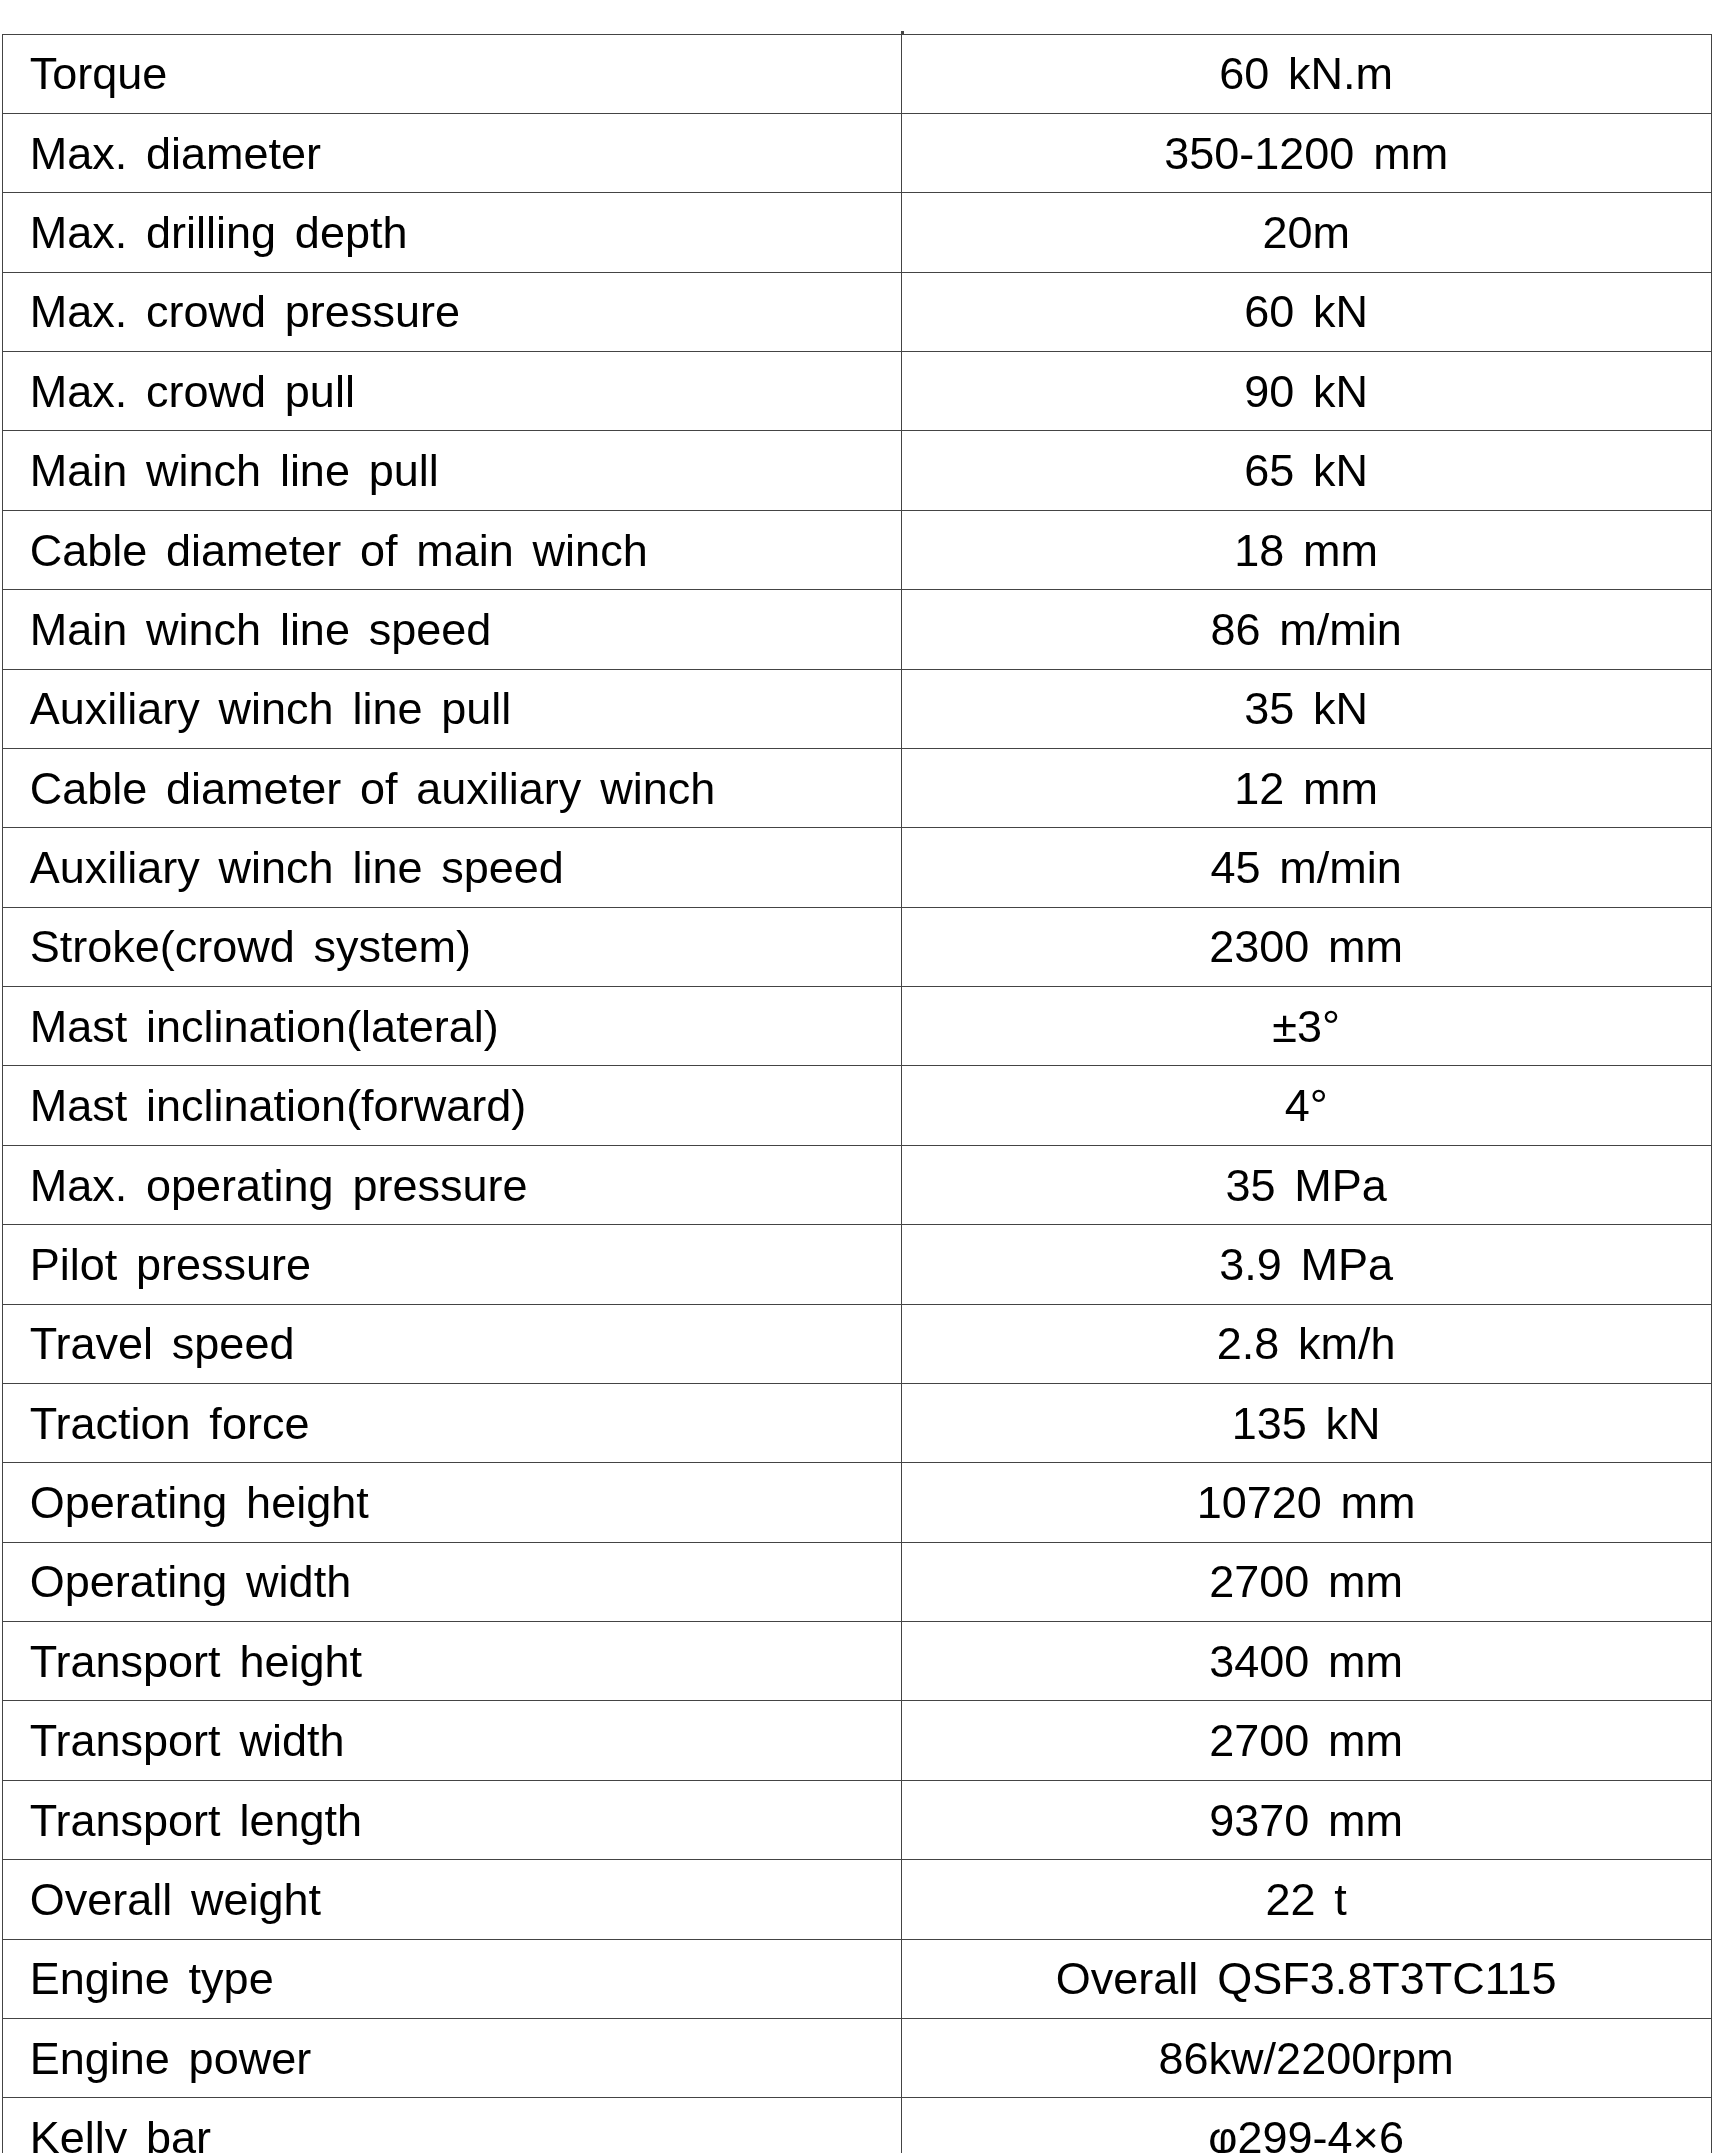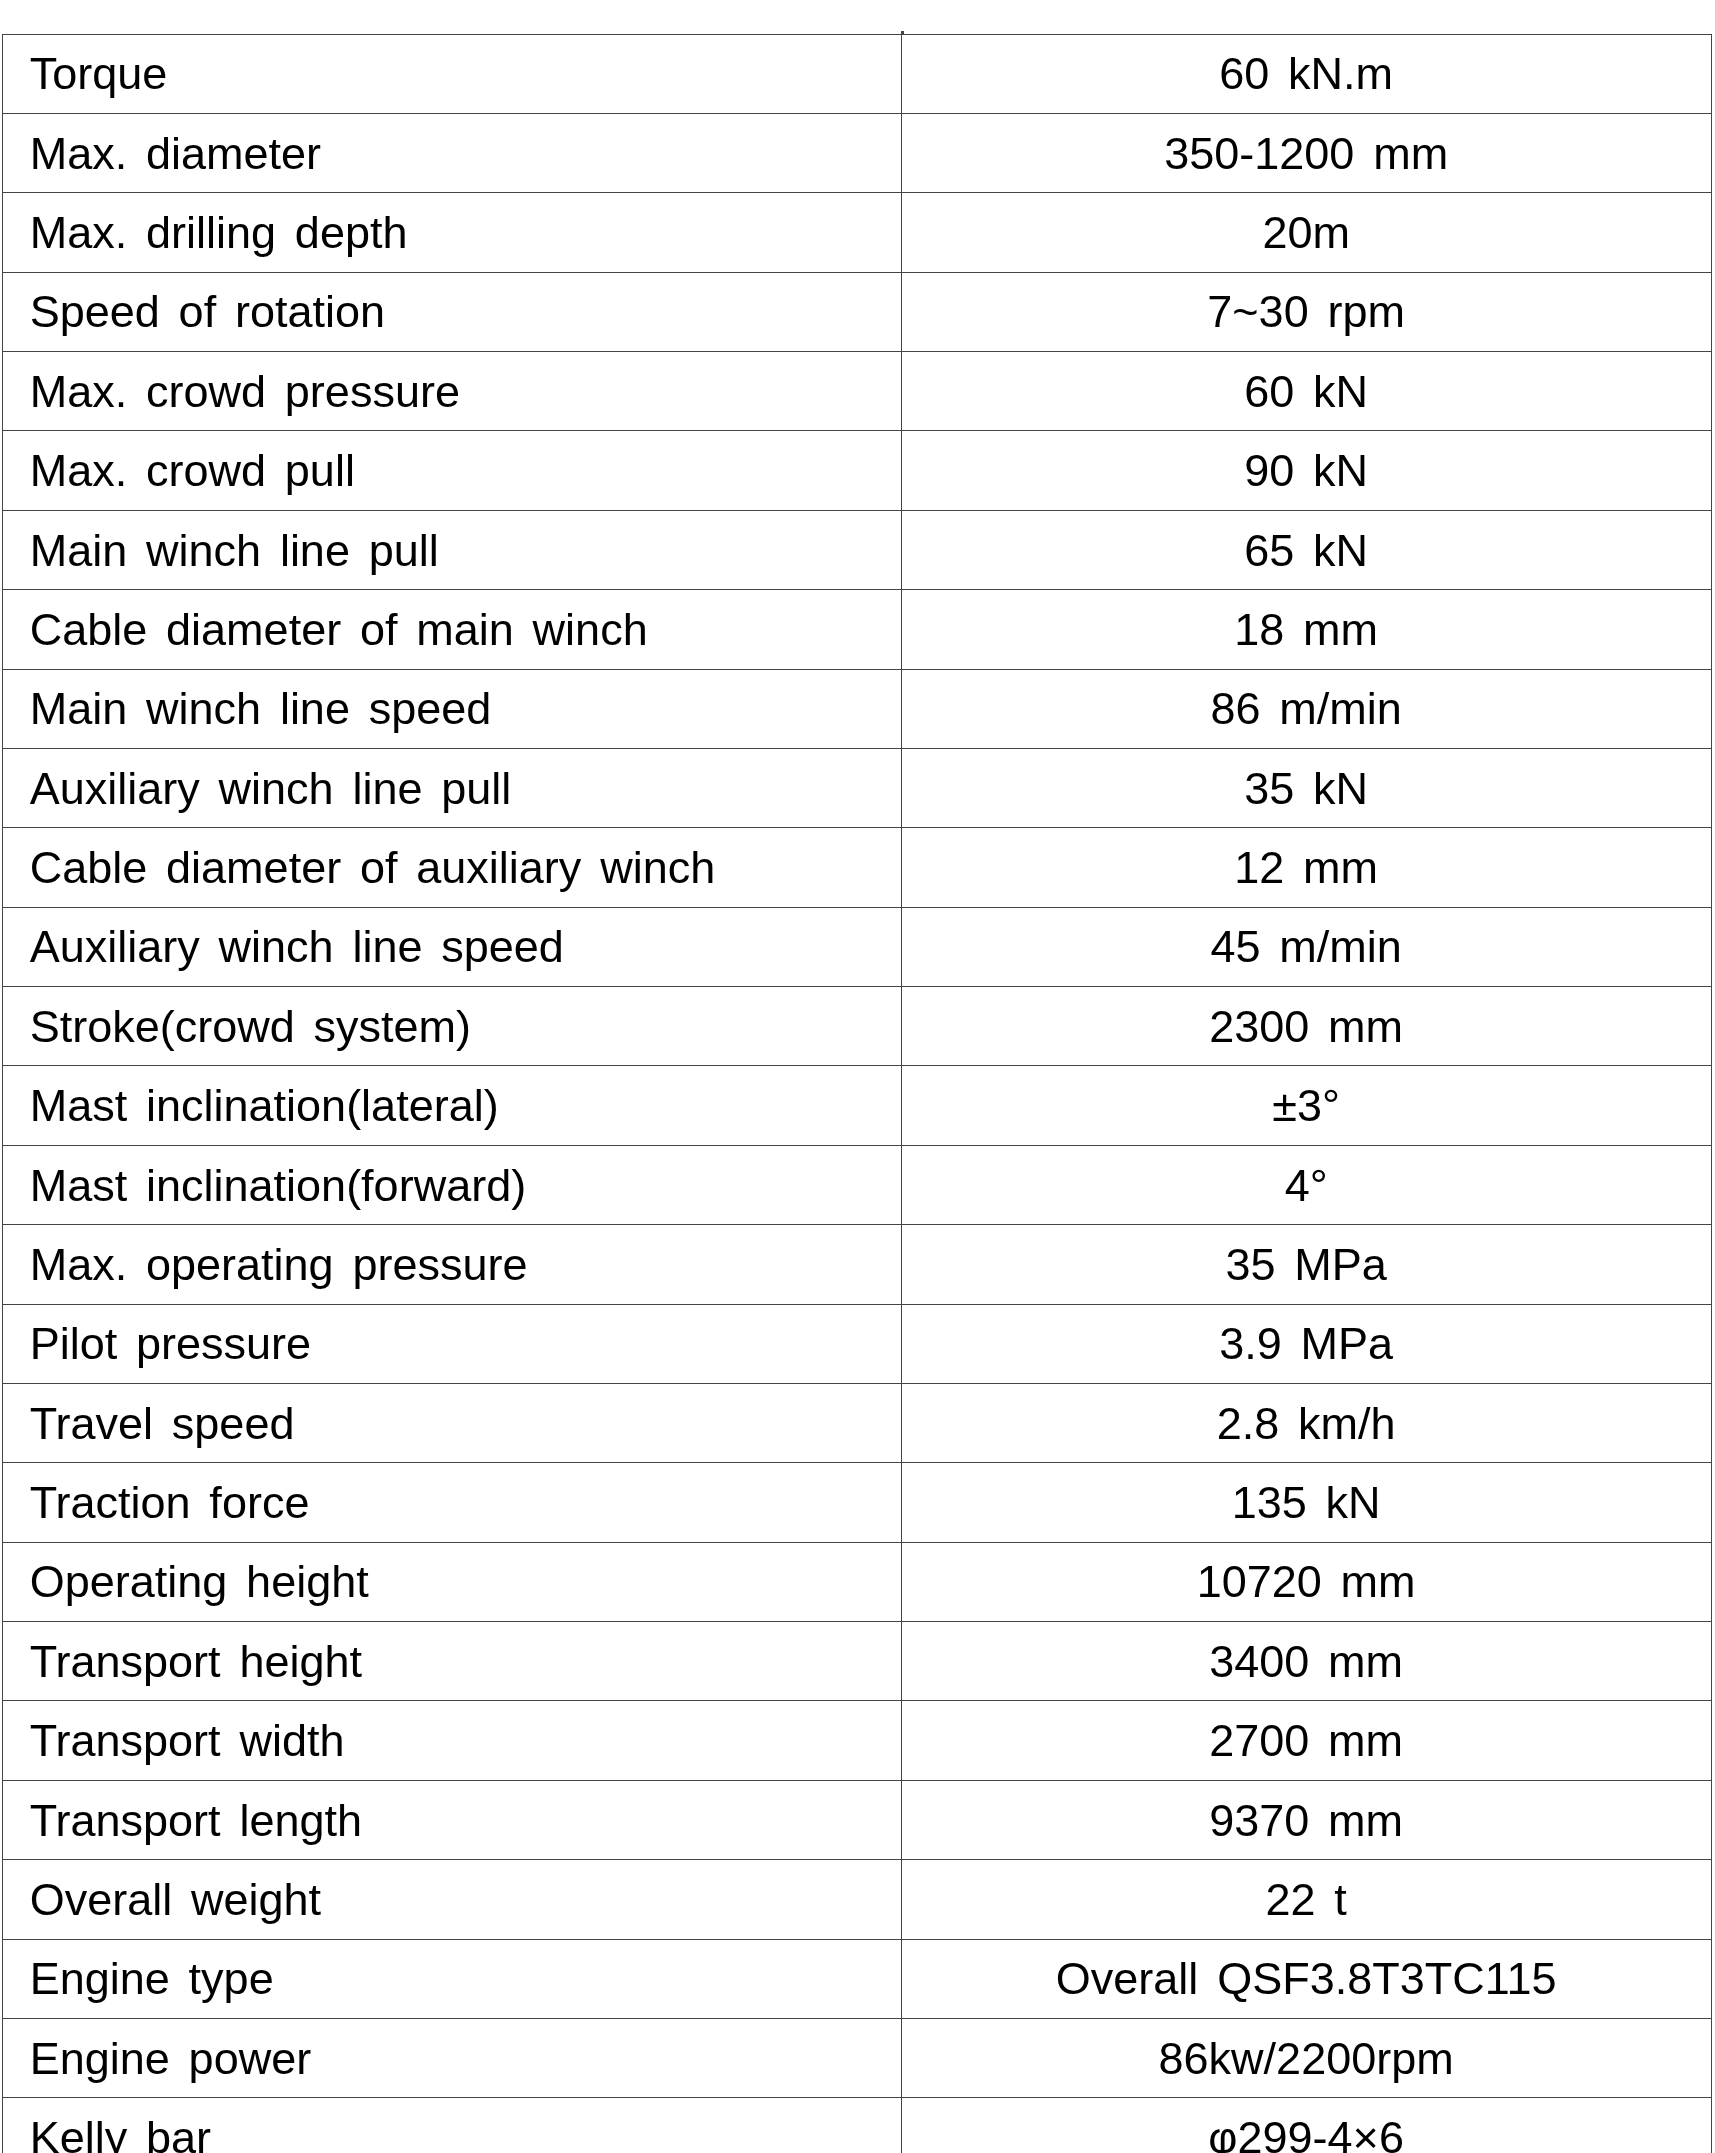--- a/index.html
+++ b/index.html
@@ -80,24 +80,20 @@
         </tr>
         <tr>
           <td class="label-cell">Max. diameter</td>
           <td class="value-cell">350-1200 mm</td>
         </tr>
         <tr>
           <td class="label-cell">Max. drilling depth</td>
           <td class="value-cell">20m</td>
         </tr>
         <tr>
-          <td class="label-cell">Speed of rotation</td>
-          <td class="value-cell">7~30 rpm</td>
-        </tr>
-        <tr>
           <td class="label-cell">Max. crowd pressure</td>
           <td class="value-cell">60 kN</td>
         </tr>
         <tr>
           <td class="label-cell">Max. crowd pull</td>
           <td class="value-cell">90 kN</td>
         </tr>
         <tr>
           <td class="label-cell">Main winch line pull</td>
           <td class="value-cell">65 kN</td>
@@ -148,20 +144,24 @@
         </tr>
         <tr>
           <td class="label-cell">Traction force</td>
           <td class="value-cell">135 kN</td>
         </tr>
         <tr>
           <td class="label-cell">Operating height</td>
           <td class="value-cell">10720 mm</td>
         </tr>
         <tr>
+          <td class="label-cell">Operating width</td>
+          <td class="value-cell">2700 mm</td>
+        </tr>
+        <tr>
           <td class="label-cell">Transport height</td>
           <td class="value-cell">3400 mm</td>
         </tr>
         <tr>
           <td class="label-cell">Transport width</td>
           <td class="value-cell">2700 mm</td>
         </tr>
         <tr>
           <td class="label-cell">Transport length</td>
           <td class="value-cell">9370 mm</td>

